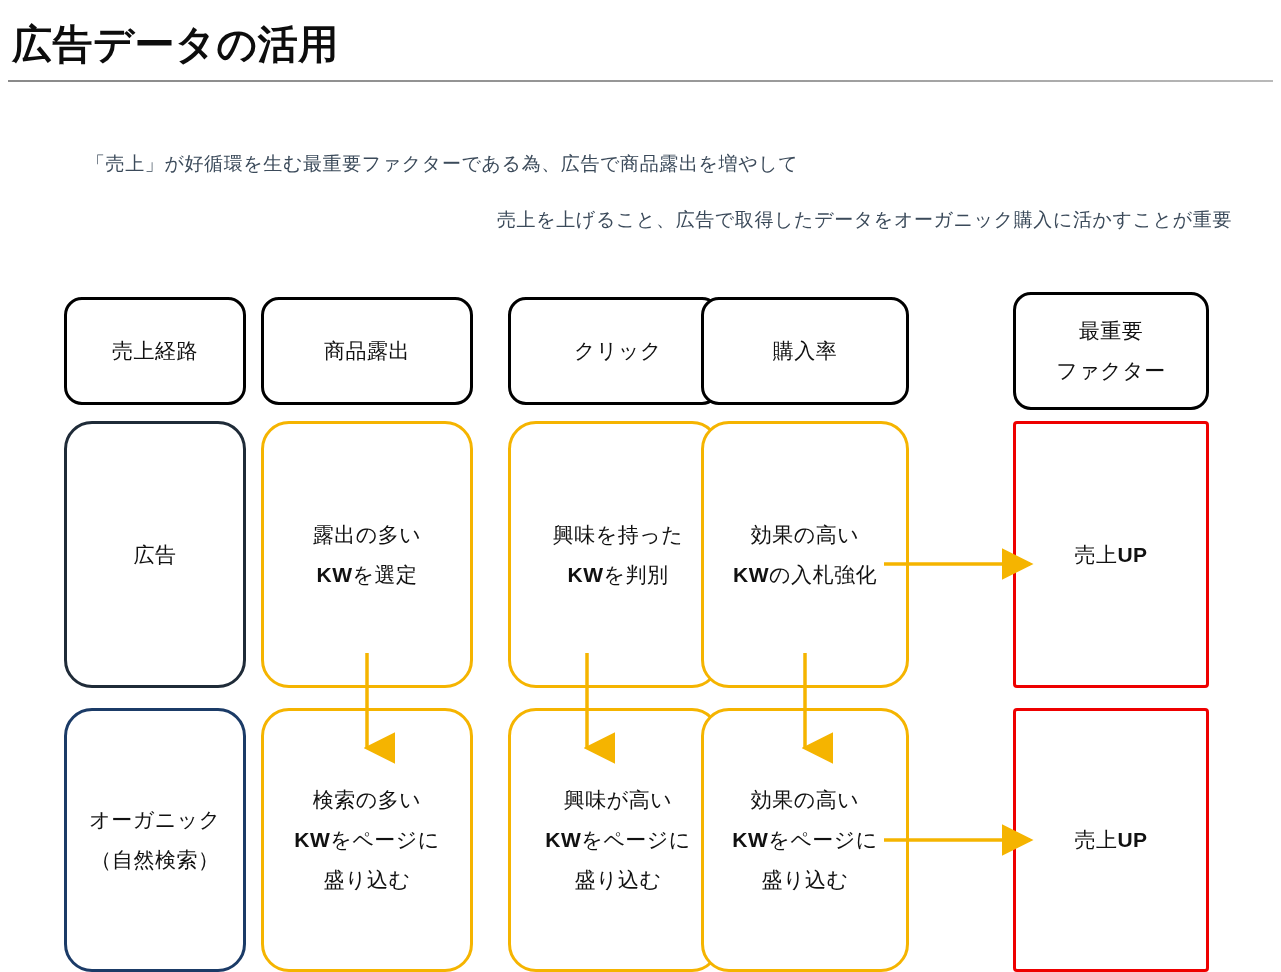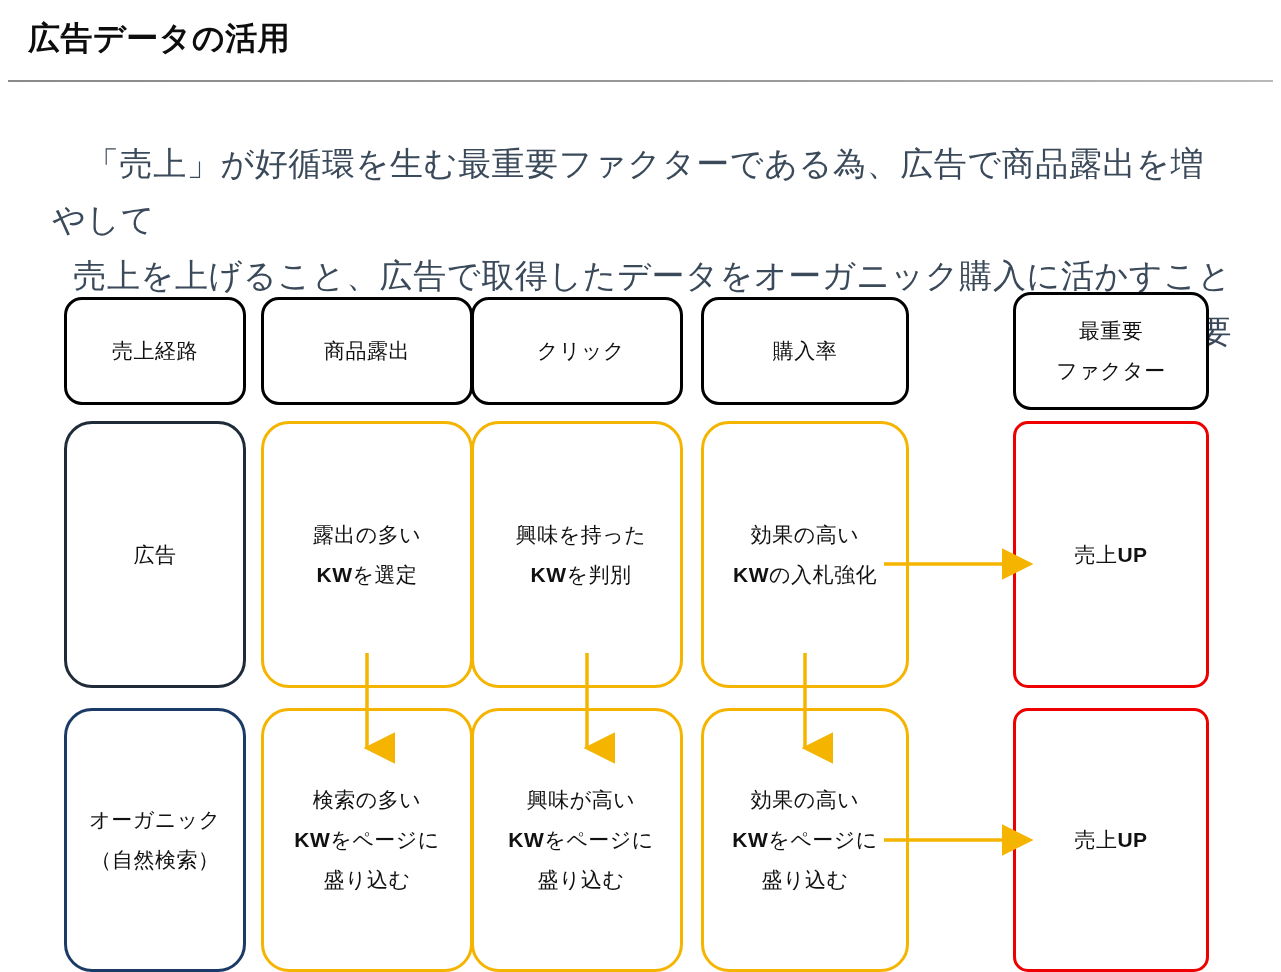--- a/index.html
+++ b/index.html
@@ -12,44 +12,44 @@
     height: 972px;
     position: relative;
     overflow: hidden;
     font-family: "Liberation Sans", "DejaVu Sans", sans-serif;
     color: #111111;
   }
 
   
   #slide-title {
     position: absolute;
-    left: 28px;
+    left: 12px;
     top: 17px;
-    font-size: 32px;
+    font-size: 40px;
     font-weight: bold;
     letter-spacing: 0.5px;
     color: #0d0d0d;
     white-space: nowrap;
   }
   #title-divider {
     position: absolute;
     left: 8px;
     top: 80px;
     width: 1265px;
     height: 2px;
     background: linear-gradient(to right, #8a8a8a 0%, #9a9a9a 60%, #b9b9b9 100%);
   }
 
   
   #lead-paragraph {
     position: absolute;
     left: 52px;
     top: 136px;
     width: 1180px;
-    font-size: 33px;
+    font-size: 19px;
     line-height: 56px;
     color: #3b4a5a;
     letter-spacing: 0.6px;
   }
   #lead-paragraph .line1 { display: block; text-indent: 34px; }
   #lead-paragraph .line2 { display: block; text-align: right; }
 
   
   #diagram {
     position: absolute;
@@ -86,27 +86,27 @@
   .node.channel-organic {
     border: 3px solid #1b3b67;
     border-radius: 28px;
   }
   .node.step {
     border: 3px solid #f5b400;
     border-radius: 28px;
   }
   .node.result {
     border: 3px solid #ee0000;
-    border-radius: 15px;
+    border-radius: 4px;
   }
 
   
   .col-0 { left: 64px;   width: 182px; }
   .col-1 { left: 261px;  width: 212px; }
-  .col-2 { left: 471px;  width: 212px; padding-left: 8px; }
+  .col-2 { left: 508px;  width: 212px; padding-left: 8px; }
   .col-3 { left: 701px;  width: 208px; }
   .col-4 { left: 1013px; width: 196px; align-items: center; }
 
   
   .row-head   { top: 297px; height: 108px; }
   .row-ad     { top: 421px; height: 267px; }
   .row-org    { top: 708px; height: 264px; }
   .row-head.tall { top: 292px; height: 118px; }
 
   

